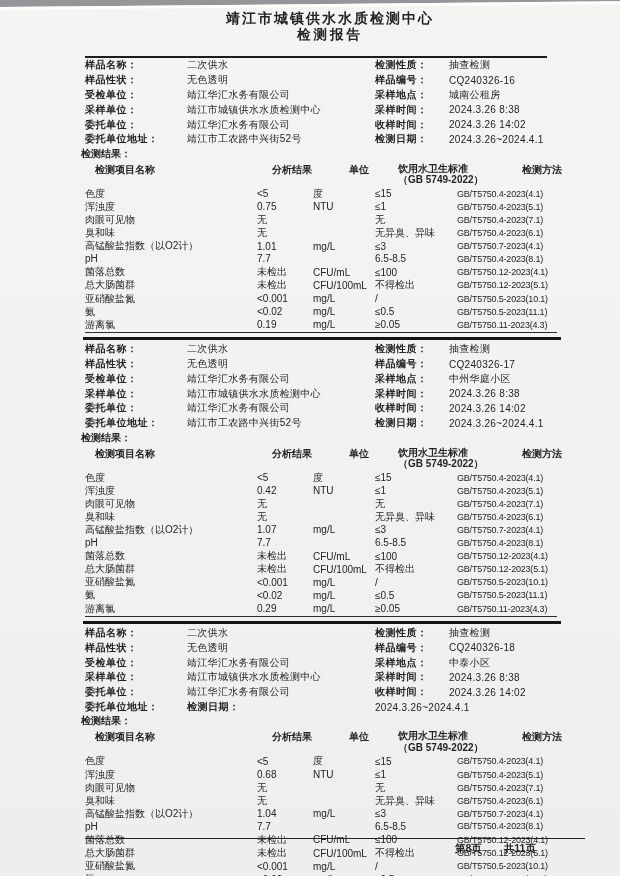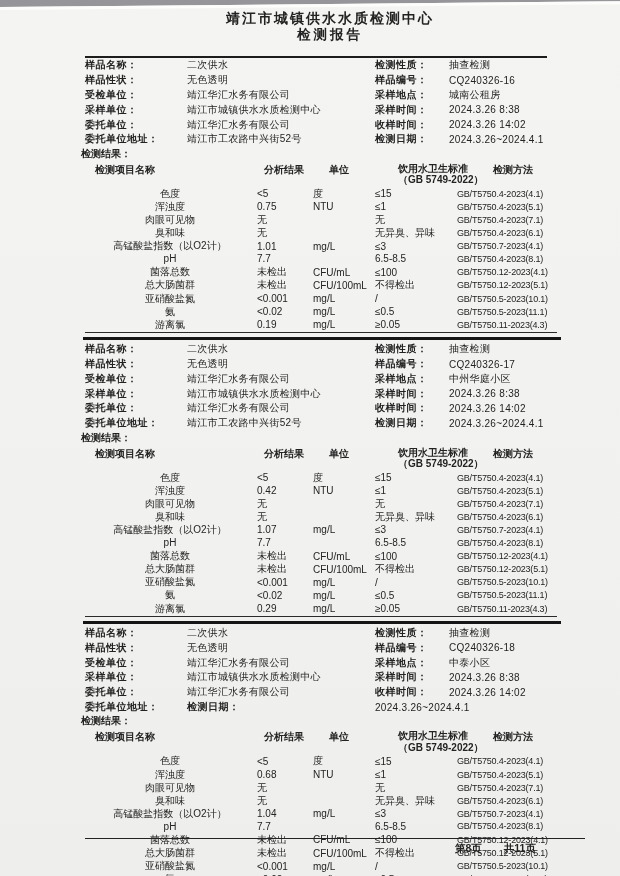--- a/index.html
+++ b/index.html
@@ -31,29 +31,29 @@
   .lbl { font-weight:bold; letter-spacing:0.5px; }
   .val { letter-spacing:0.3px; }
 
   .results-heading { font-size:10px; font-weight:bold; height:13px; margin-left:-4px; }
 
   .thead {
     display:grid; grid-template-columns:170px 56px 60px 86px 98px;
     font-size:10px; font-weight:bold; padding-top:3px; height:24px;gap:9px;
   }
   .thead .h-item { padding-left:10px; }
-  .thead .h-result, .thead .h-unit, .thead .h-method { }
+  .thead .h-result, .thead .h-unit, .thead .h-method { text-align:center; }
   .thead .h-standard { line-height:11.5px; }
   .thead .std2 { font-weight:bold; }
 
   .t-row {
     display:grid; grid-template-columns:170px 56px 60px 86px 98px;
     height:13.1px; align-items:center; font-size:10px;
   }
-  .t-row .c-item { white-space:nowrap;text-align:center; }
+  .t-row .c-item { white-space:nowrap; }
   .t-row .c-result { padding-left:2px; }
   .t-row .c-unit { padding-left:2px; }
   .t-row .c-standard { padding-left:4px; }
   .t-row .c-method { font-size:9px; letter-spacing:-0.2px; white-space:nowrap; }
 
   .section-divider { position:relative; height:9px; margin:1px 0 1px -2px; width:474px; }
   .section-divider .thin  { position:absolute; top:0; left:2px; right:0; height:1.5px; background:#2a2a2a; }
   .section-divider .thick { position:absolute; top:5px; left:0; right:-4px; height:3px; background:#151515; }
 
   .footer { position:absolute; left:85px; right:35px; bottom:20px; }

